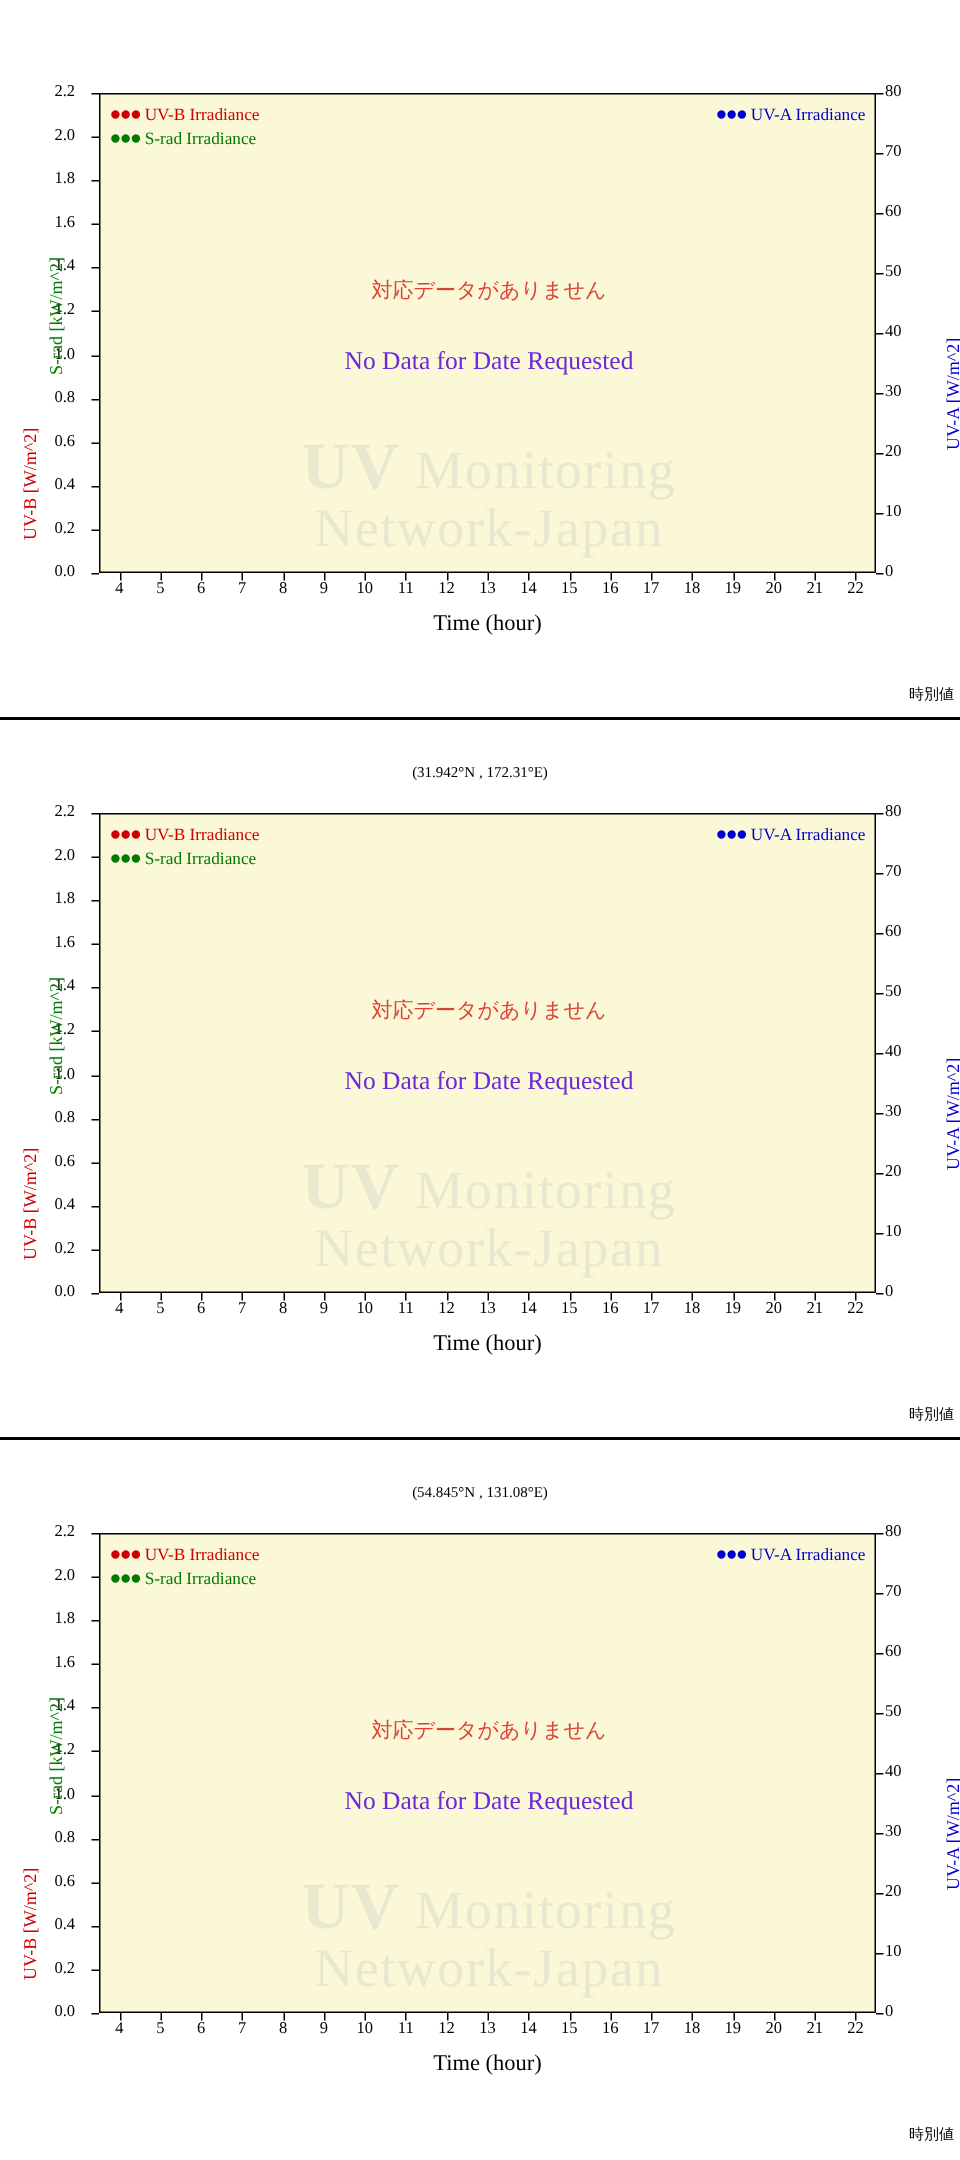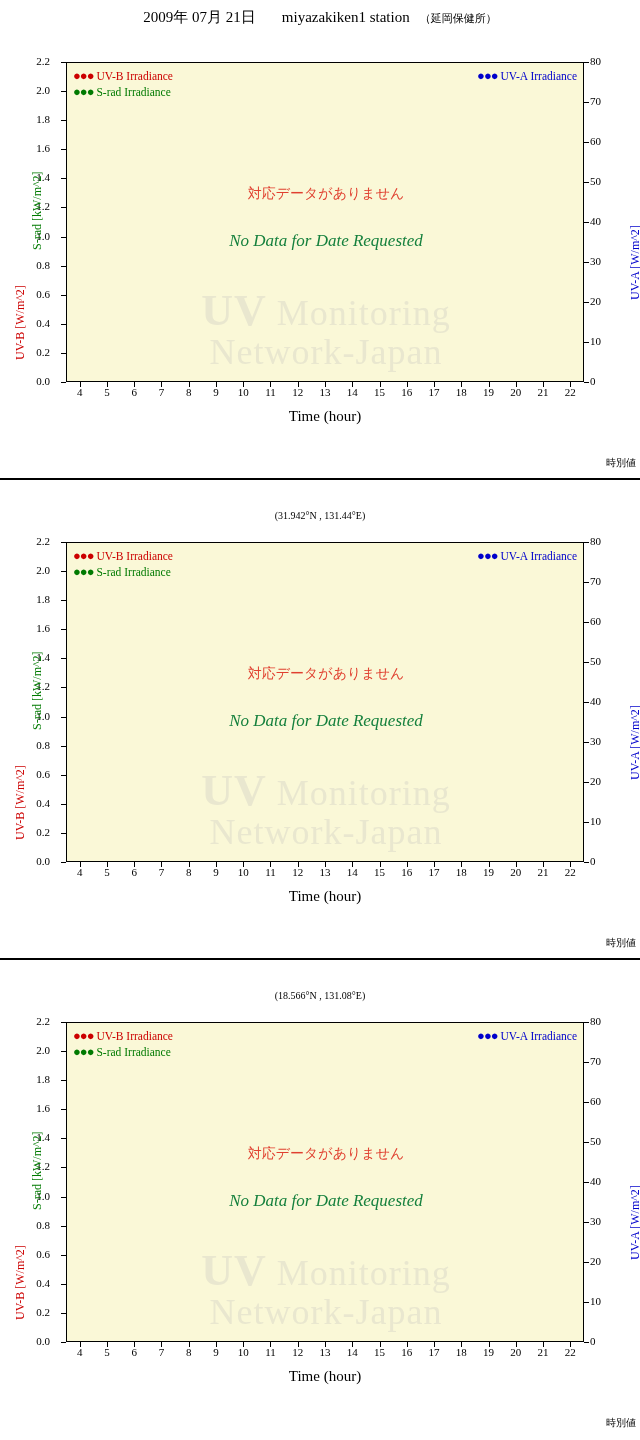--- a/index.html
+++ b/index.html
@@ -59,21 +59,21 @@
   .msg-jp{
     position:absolute;
     left:0;width:518px;top:122px;
     text-align:center;
     font-size:14px;color:#e04030;
   }
   .msg-en{
     position:absolute;
     left:0;width:518px;top:168px;
     text-align:center;
-    font-size:17px;color:#15803d;font-style:italic;
+    font-size:17px;color:#6d28d9;
   }
 
   .wm{
     position:absolute;
     left:0;width:518px;
     text-align:center;
     color:#e9e7cf;
     font-size:36px;
     letter-spacing:1px;
     pointer-events:none;
@@ -126,21 +126,20 @@
     right:4px;top:456px;
     font-size:10px;
   }
 </style>
 </head>
 <body>
 
 <div id="root">
     <div class="panel">
       <div class="panel-inner">
-        <div class="title-row"><span class="title-date">2009年 07月 21日</span><span class="title-station">miyazakiken1 station</span><span class="title-place">（延岡保健所）</span></div>
         <div class="plot">
           <div class="legend lg-uvb"><span class="dots">●●●</span> <span>UV-B Irradiance</span></div>
           <div class="legend lg-srad"><span class="dots">●●●</span> <span>S-rad Irradiance</span></div>
           <div class="legend lg-uva"><span class="dots">●●●</span> <span>UV-A Irradiance</span></div>
           <div class="wm wm1"><span class="big">UV</span> <span>Monitoring</span></div>
           <div class="wm wm2">Network-Japan</div>
           <div class="msg-jp">対応データがありません</div>
           <div class="msg-en">No Data for Date Requested</div>
         </div>
         <div class="ytick-l" style="top: 375px;">0.0</div>
@@ -225,21 +224,21 @@
         <div class="tickmark-x" style="left: 570.368px;"></div>
         <div class="axis-x-label">Time (hour)</div>
         <div class="ylab ylab-uvb" style="left: 13px; top: 360px; transform: rotate(-90deg);">UV-B [W/m^2]</div>
         <div class="ylab ylab-srad" style="left: 30px; top: 250px; transform: rotate(-90deg);">S-rad [kW/m^2]</div>
         <div class="ylab ylab-uva" style="left: 628px; top: 300px; transform: rotate(-90deg);">UV-A [W/m^2]</div>
         <div class="corner-note">時別値</div>
       </div>
     </div>
     <div class="panel">
       <div class="panel-inner">
-        <div class="coords">(31.942°N , 131.44°E)</div>
+        <div class="coords">(31.942°N , 172.31°E)</div>
         <div class="plot">
           <div class="legend lg-uvb"><span class="dots">●●●</span> <span>UV-B Irradiance</span></div>
           <div class="legend lg-srad"><span class="dots">●●●</span> <span>S-rad Irradiance</span></div>
           <div class="legend lg-uva"><span class="dots">●●●</span> <span>UV-A Irradiance</span></div>
           <div class="wm wm1"><span class="big">UV</span> <span>Monitoring</span></div>
           <div class="wm wm2">Network-Japan</div>
           <div class="msg-jp">対応データがありません</div>
           <div class="msg-en">No Data for Date Requested</div>
         </div>
         <div class="ytick-l" style="top: 375px;">0.0</div>
@@ -324,21 +323,21 @@
         <div class="tickmark-x" style="left: 570.368px;"></div>
         <div class="axis-x-label">Time (hour)</div>
         <div class="ylab ylab-uvb" style="left: 13px; top: 360px; transform: rotate(-90deg);">UV-B [W/m^2]</div>
         <div class="ylab ylab-srad" style="left: 30px; top: 250px; transform: rotate(-90deg);">S-rad [kW/m^2]</div>
         <div class="ylab ylab-uva" style="left: 628px; top: 300px; transform: rotate(-90deg);">UV-A [W/m^2]</div>
         <div class="corner-note">時別値</div>
       </div>
     </div>
     <div class="panel">
       <div class="panel-inner">
-        <div class="coords">(18.566°N , 131.08°E)</div>
+        <div class="coords">(54.845°N , 131.08°E)</div>
         <div class="plot">
           <div class="legend lg-uvb"><span class="dots">●●●</span> <span>UV-B Irradiance</span></div>
           <div class="legend lg-srad"><span class="dots">●●●</span> <span>S-rad Irradiance</span></div>
           <div class="legend lg-uva"><span class="dots">●●●</span> <span>UV-A Irradiance</span></div>
           <div class="wm wm1"><span class="big">UV</span> <span>Monitoring</span></div>
           <div class="wm wm2">Network-Japan</div>
           <div class="msg-jp">対応データがありません</div>
           <div class="msg-en">No Data for Date Requested</div>
         </div>
         <div class="ytick-l" style="top: 375px;">0.0</div>

